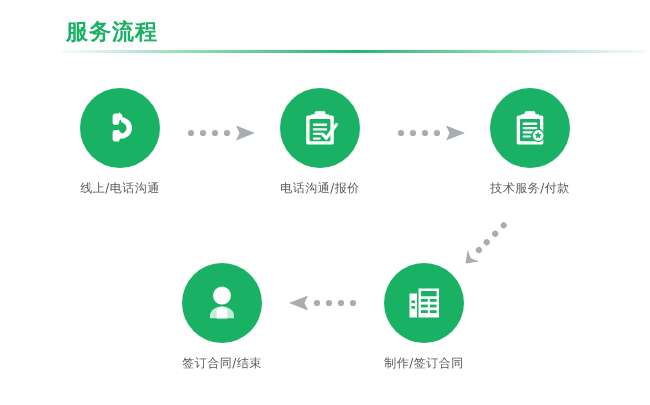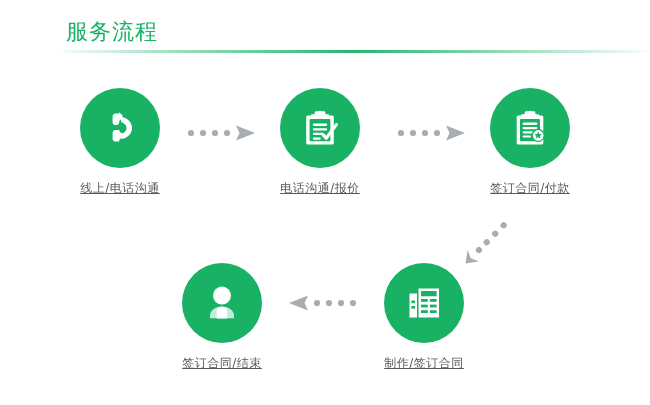--- a/index.html
+++ b/index.html
@@ -21,21 +21,21 @@
     left: 0;
     top: 0;
     width: 650px;
     height: 60px;
   }
   #page-title {
     position: absolute;
     left: 66px;
     top: 18px;
     font-size: 22px;
-    font-weight: normal;
+    font-weight: bold;
     color: #19b265;
     letter-spacing: 1px;
     line-height: 28px;
     white-space: nowrap;
   }
   #title-divider {
     position: absolute;
     left: 62px;
     top: 50px;
     width: 585px;
@@ -68,21 +68,20 @@
     top: 50%;
     transform: translate(-50%, -50%);
   }
   .node-label {
     margin-top: 12px;
     font-size: 12px;
     color: #555a5e;
     letter-spacing: 0.5px;
     white-space: nowrap;
     line-height: 16px;
-    text-decoration: underline;
   }
 
   
   #node-1 { left: 45px;  top: 88px; }   
   #node-2 { left: 245px; top: 88px; }   
   #node-3 { left: 455px; top: 88px; }   
   #node-4 { left: 349px; top: 263px; }  
   #node-5 { left: 147px; top: 263px; }  
 
   
@@ -167,21 +166,21 @@
         <rect x="15.6" y="26.2" width="10.5" height="2.2" rx="1.1" fill="#ffffff"></rect>
         <rect x="15.6" y="30.4" width="8.5" height="2.2" rx="1.1" fill="#ffffff"></rect>
 
         <circle cx="31.2" cy="30.4" r="6.6" fill="#19b265"></circle>
         <circle cx="31.2" cy="30.4" r="5.3" fill="#ffffff"></circle>
         <path fill="#19b265" d="M31.2 26.6l1.1 2.3 2.5 0.35-1.8 1.75 0.43 2.5-2.24-1.18
                  -2.24 1.18 0.43-2.5-1.8-1.75 2.5-0.35z"></path>
       </svg>
     </span>
   </div>
-  <div class="node-label">签订合同/付款</div>
+  <div class="node-label">技术服务/付款</div>
 </div>
 
 <div class="node" id="node-4">
   <div class="circle">
     <span>
       <svg width="44" height="44" viewBox="0 0 44 44">
 
         <rect x="7.5" y="12.5" width="7.5" height="24" fill="#ffffff"></rect>
         <rect x="9.4" y="19.5" width="3.6" height="2.6" fill="#19b265"></rect>
         <rect x="9.4" y="25" width="3.6" height="2.6" fill="#19b265"></rect>

